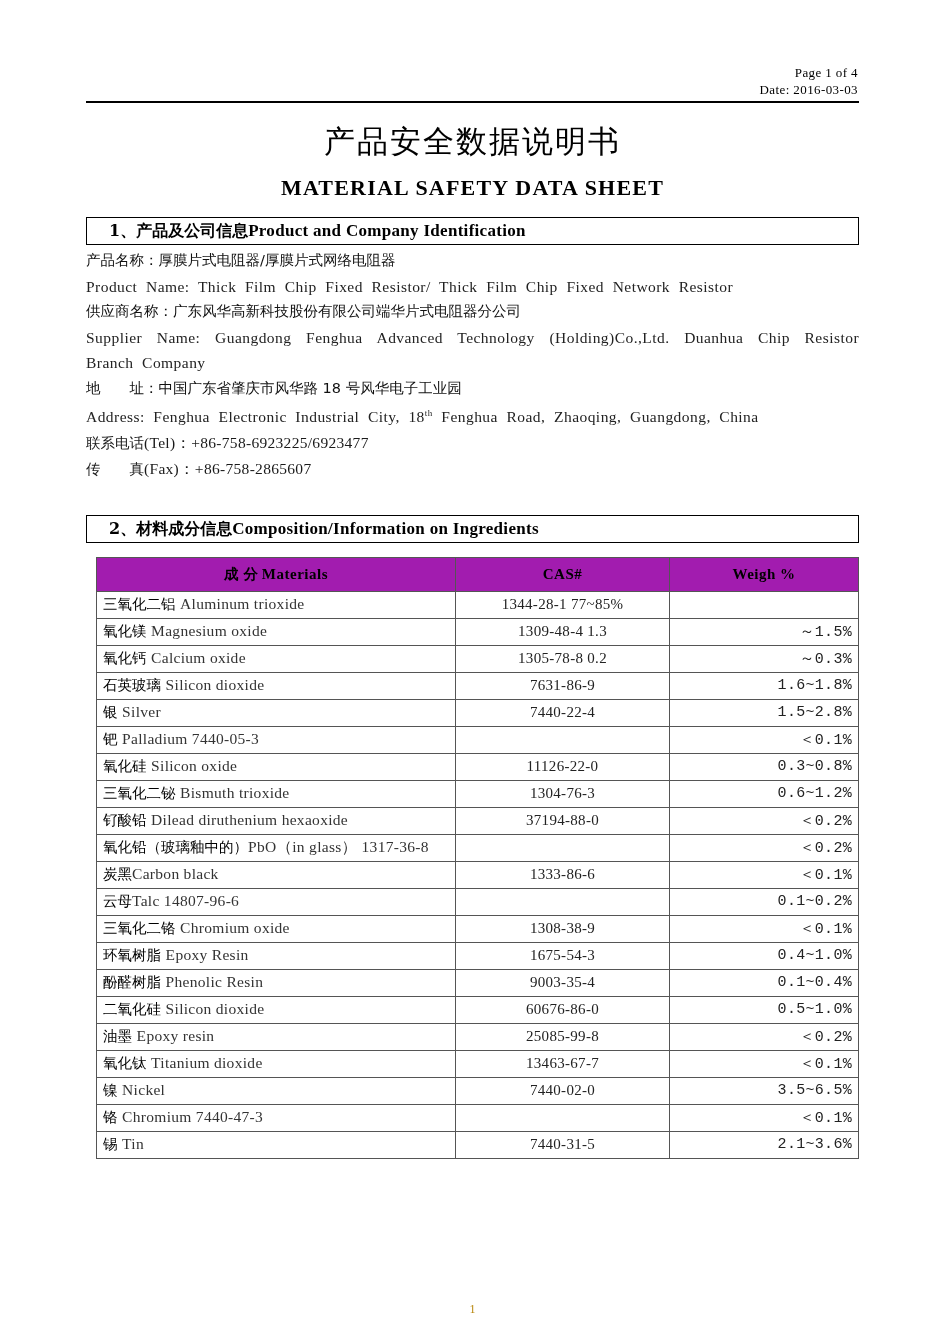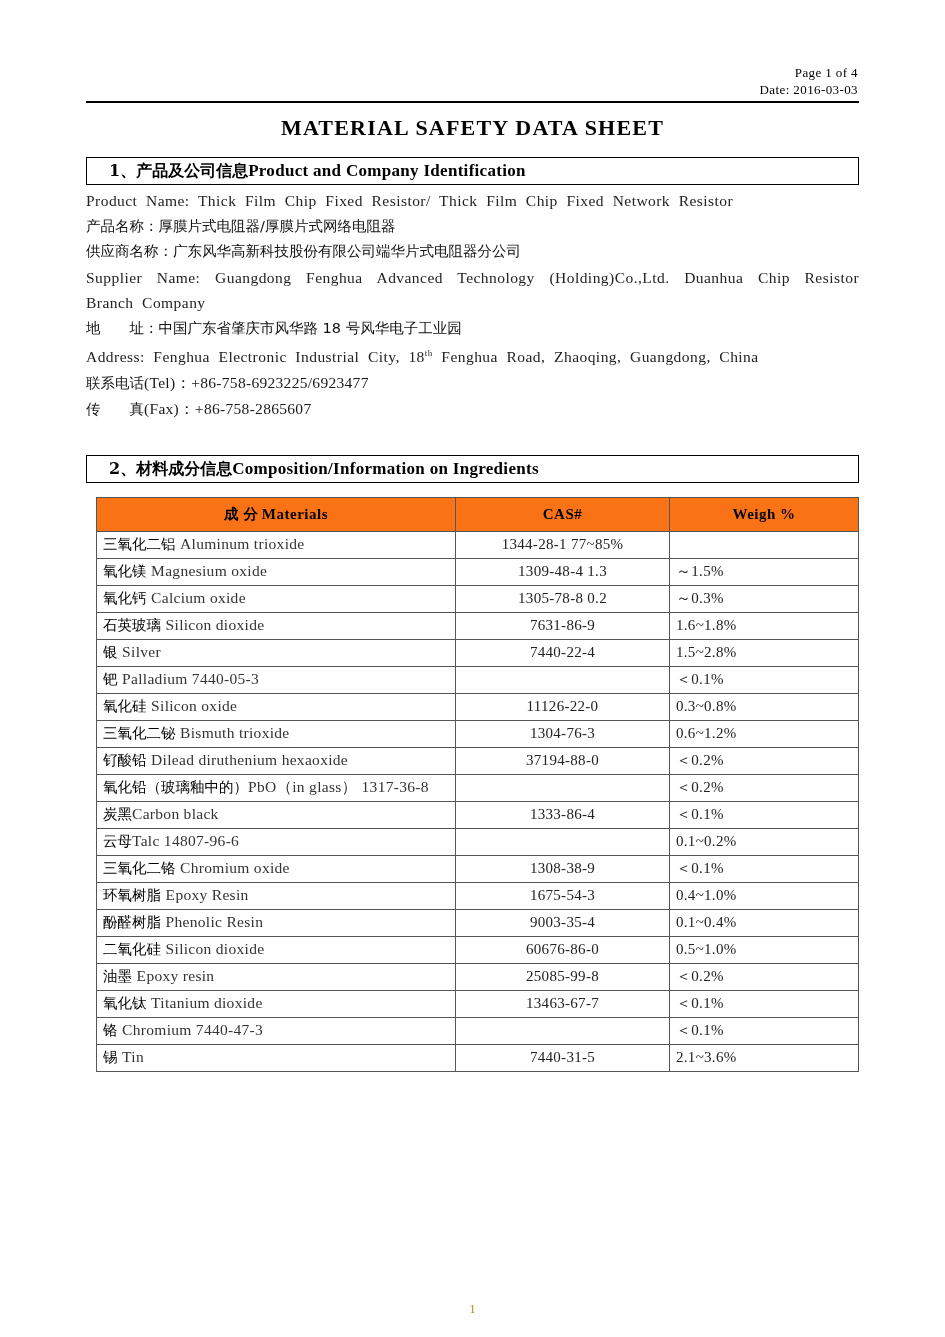--- a/index.html
+++ b/index.html
@@ -123,42 +123,42 @@
   table.ingredients td, table.ingredients th {
     border: 1px solid #555;
     height: 24px;
     padding: 1px 6px;
     font-size: 15px;
     color: #222;
     overflow: visible;
     white-space: nowrap;
   }
   table.ingredients thead th {
-    background: #f97316;
+    background: #a21caf;
     text-align: center;
     height: 31px;
     font-weight: bold;
     color: #000;
   }
   th .cn, td .cn {
     font-family: "DejaVu Sans", sans-serif;
     font-size: 14.5px;
     color: #000;
   }
   th .en, td .en {
     font-family: "Liberation Serif", serif;
     font-size: 15.5px;
     letter-spacing: 0.3px;
     color: #333;
   }
   thead th .en { color: #000; font-size: 15px; letter-spacing: 0.5px; }
   td.mat { text-align: left; }
   td.cas { text-align: center; font-family: "Liberation Serif", serif;
            font-size: 15.5px; letter-spacing: 0.3px; color: #333; }
-  td.wt  { text-align: left; font-family: Liberation Serif, serif;
+  td.wt  { text-align: right; font-family: Liberation Mono, monospace;
            font-size: 15.5px; letter-spacing: 0.3px; color: #333; }
   col.c-mat { width: 359px; }
   col.c-cas { width: 214px; }
   col.c-wt  { width: 189px; }
 
   
   .footer {
     position: absolute;
     left: 0;
     right: 0;
@@ -173,30 +173,31 @@
 <body>
 
 <div class="page">
 
   <div class="header-block">
     <div>Page  1  of  4</div>
     <div>Date:  2016-03-03</div>
   </div>
   <div class="header-rule"></div>
 
+  <div class="title-cn">产品安全数据说明书</div>
   <div class="title-en">MATERIAL  SAFETY  DATA  SHEET</div>
 
   <div style="height:16px"></div>
   <div class="section-bar">
     <span class="cn">1、产品及公司信息</span><span class="en">Product  and  Company  Identification</span>
   </div>
 
   <div class="info-list">
+    <div class="line cn">产品名称：厚膜片式电阻器/厚膜片式网络电阻器</div>
     <div class="line en">Product  Name:  Thick  Film  Chip  Fixed  Resistor/  Thick  Film  Chip  Fixed  Network  Resistor</div>
-    <div class="line cn">产品名称：厚膜片式电阻器/厚膜片式网络电阻器</div>
     <div class="line cn">供应商名称：广东风华高新科技股份有限公司端华片式电阻器分公司</div>
     <div class="line en just">Supplier  Name:  Guangdong  Fenghua  Advanced  Technology  (Holding)Co.,Ltd.  Duanhua  Chip  Resistor  Branch  Company</div>
     <div class="line cn">地　　址：中国广东省肇庆市风华路 18 号风华电子工业园</div>
     <div class="line en"><span>Address:  Fenghua  Electronic  Industrial  City,  18</span><sup>th</sup><span>  Fenghua  Road,  Zhaoqing,  Guangdong,  China</span></div>
     <div class="line mix"><span>联系电话</span><span class="ascii">(Tel)：+86-758-6923225/6923477</span></div>
     <div class="line mix"><span>传　　真</span><span class="ascii">(Fax)：+86-758-2865607</span></div>
   </div>
 
   <div class="gap-sec"></div>
   <div class="section-bar">
@@ -263,21 +264,21 @@
           <td class="cas">37194-88-0</td>
           <td class="wt">＜0.2%</td>
         </tr>
         <tr>
           <td class="mat" style="overflow: visible; position: relative; z-index: 2;"><span class="cn">氧化铅（玻璃釉中的）</span><span class="en">PbO（in  glass）  1317-36-8</span></td>
           <td class="cas"></td>
           <td class="wt">＜0.2%</td>
         </tr>
         <tr>
           <td class="mat"><span class="cn">炭黑</span><span class="en">Carbon  black</span></td>
-          <td class="cas">1333-86-4</td>
+          <td class="cas">1333-86-6</td>
           <td class="wt">＜0.1%</td>
         </tr>
         <tr>
           <td class="mat"><span class="cn">云母</span><span class="en">Talc  14807-96-6</span></td>
           <td class="cas"></td>
           <td class="wt">0.1~0.2%</td>
         </tr>
         <tr>
           <td class="mat"><span class="cn">三氧化二铬 </span><span class="en">Chromium  oxide</span></td>
           <td class="cas">1308-38-9</td>
@@ -302,20 +303,25 @@
           <td class="mat"><span class="cn">油墨 </span><span class="en">Epoxy  resin</span></td>
           <td class="cas">25085-99-8</td>
           <td class="wt">＜0.2%</td>
         </tr>
         <tr>
           <td class="mat"><span class="cn">氧化钛 </span><span class="en">Titanium  dioxide</span></td>
           <td class="cas">13463-67-7</td>
           <td class="wt">＜0.1%</td>
         </tr>
         <tr>
+          <td class="mat"><span class="cn">镍 </span><span class="en"> Nickel</span></td>
+          <td class="cas">7440-02-0</td>
+          <td class="wt">3.5~6.5%</td>
+        </tr>
+        <tr>
           <td class="mat"><span class="cn">铬 </span><span class="en">Chromium  7440-47-3</span></td>
           <td class="cas"></td>
           <td class="wt">＜0.1%</td>
         </tr>
         <tr>
           <td class="mat"><span class="cn">锡 </span><span class="en"> Tin</span></td>
           <td class="cas">7440-31-5</td>
           <td class="wt">2.1~3.6%</td>
         </tr>
       </tbody>

